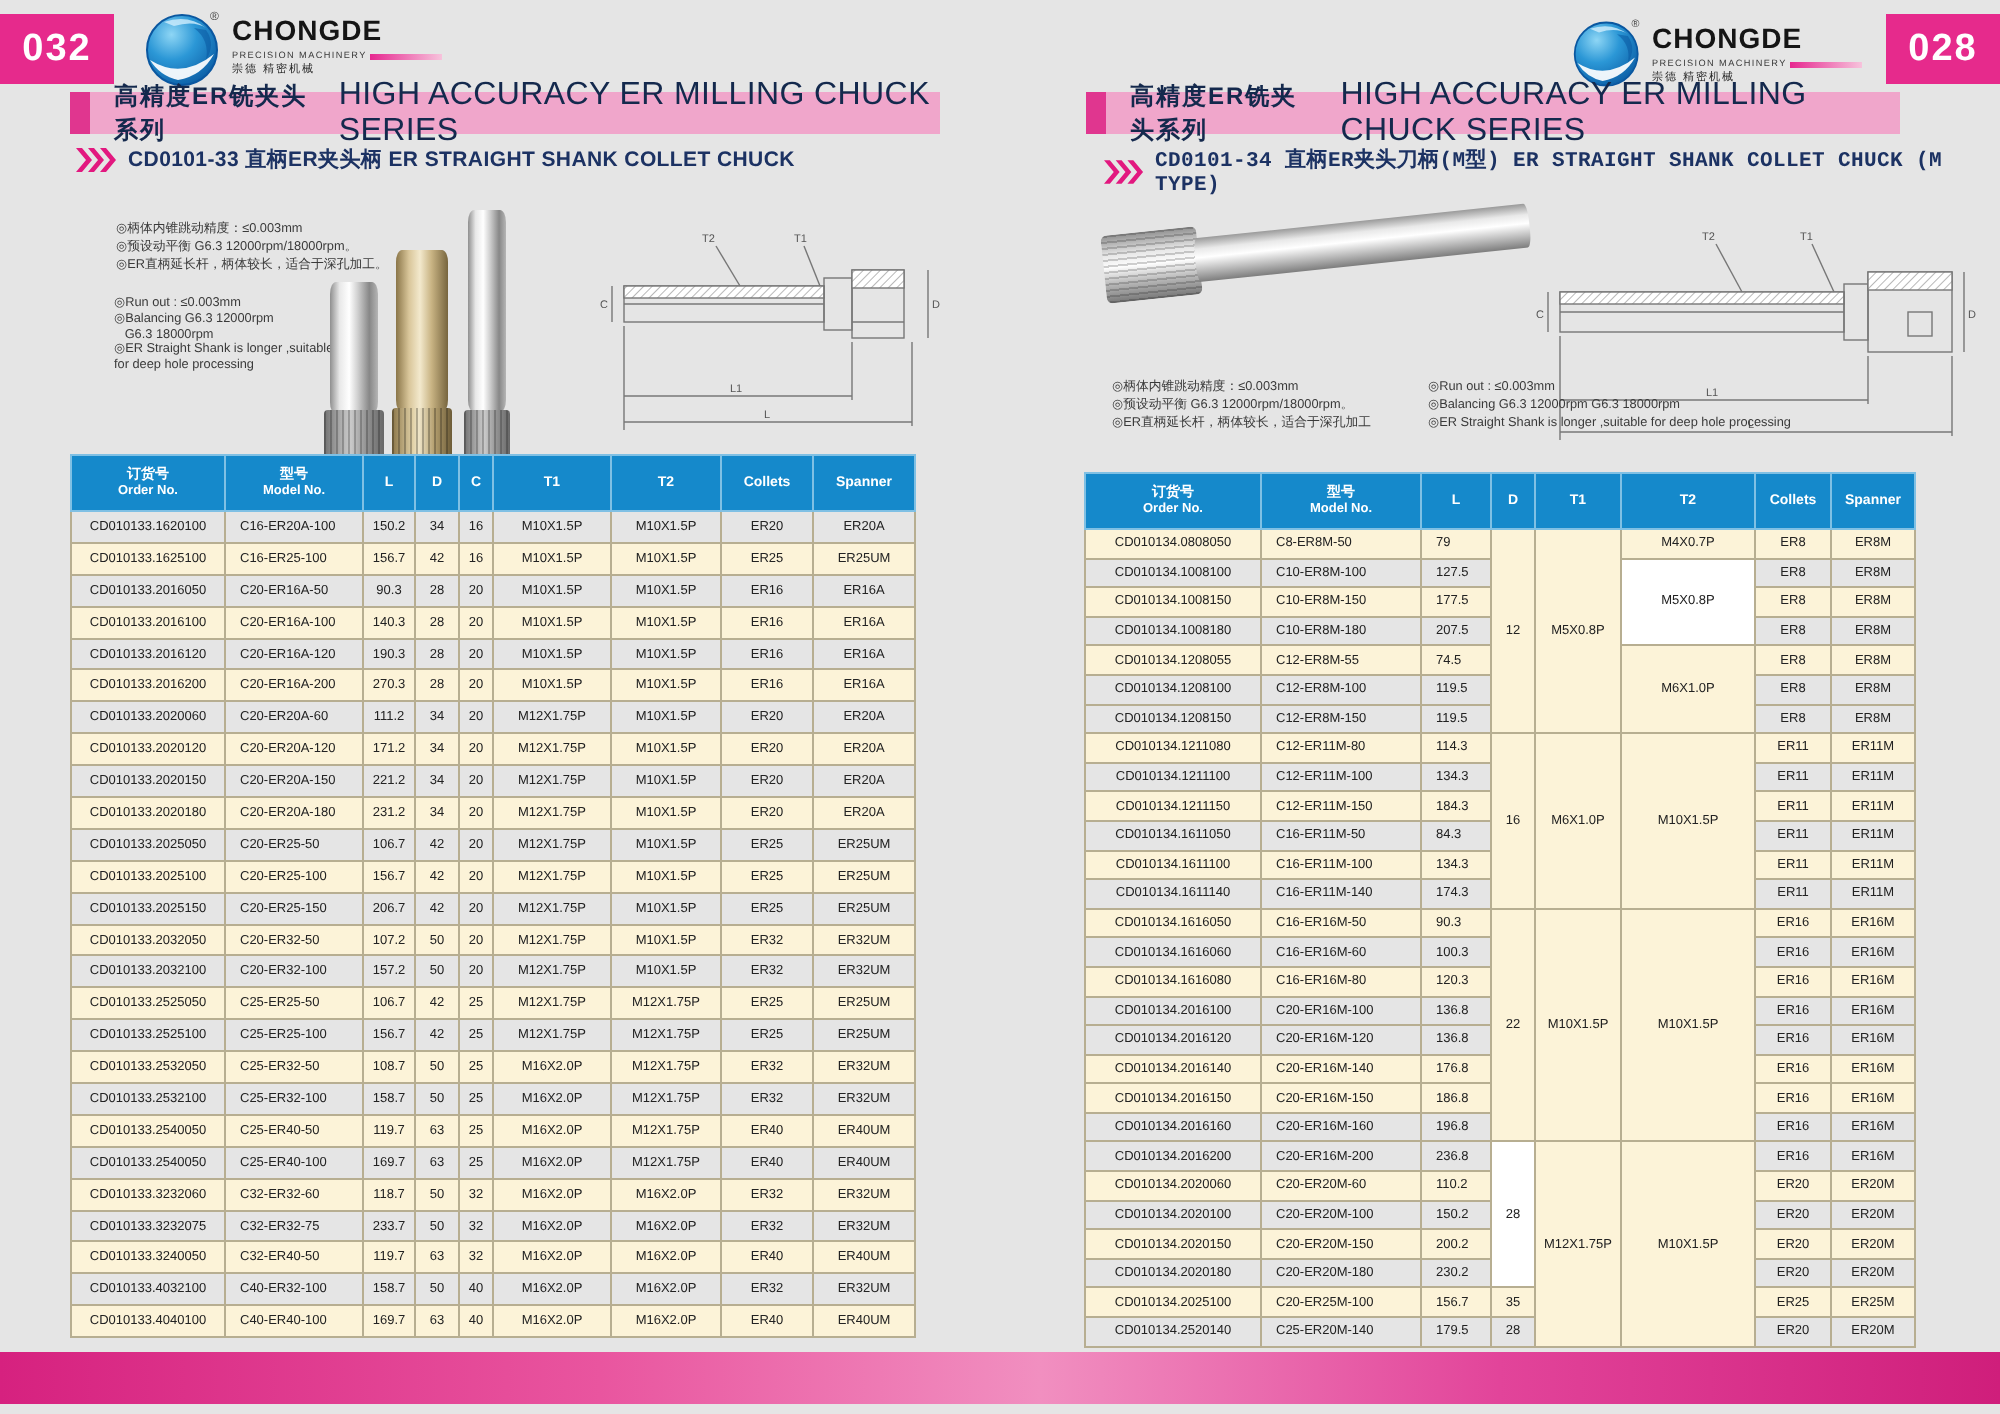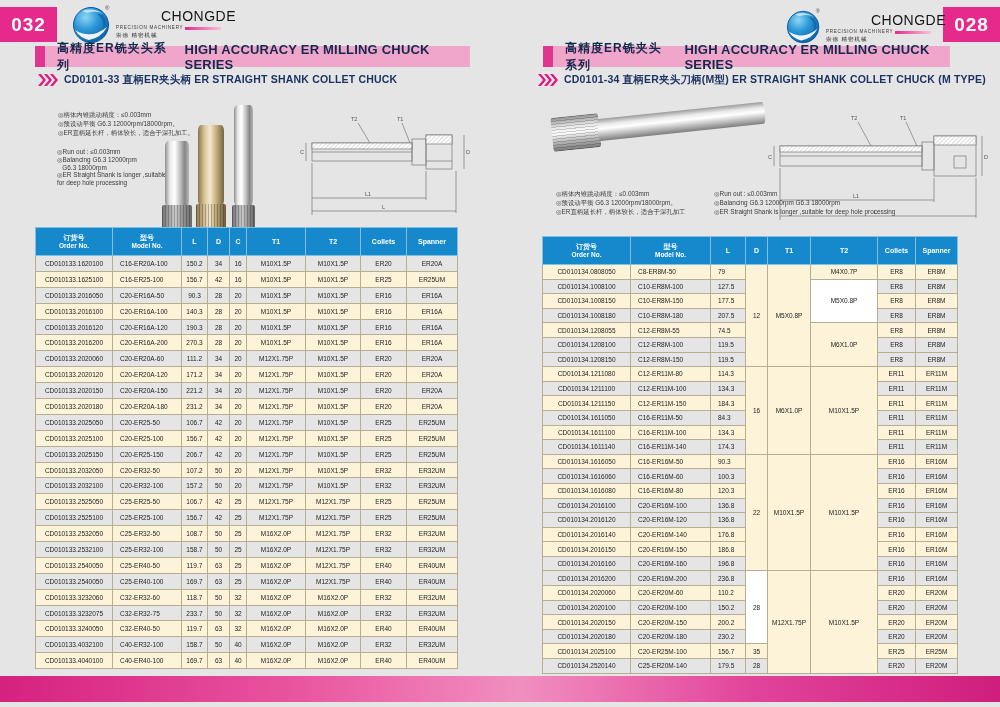--- a/index.html
+++ b/index.html
@@ -7,30 +7,30 @@
          font-family:"Liberation Sans","DejaVu Sans",sans-serif;color:#222;}
   .abs{position:absolute;}
 
   
   .pageno{width:57px;height:35px;background:#e62a8c;color:#fff;font-size:19px;font-weight:bold;
           text-align:center;line-height:35px;letter-spacing:1px;}
 
   
   .logo{display:flex;align-items:flex-start;gap:4px;}
   .logo-text{line-height:1;padding-top:4px;}
-  .logo-name{font-size:14px;font-weight:normal;color:#151515;letter-spacing:.5px;margin-left:45px;}
+  .logo-name{font-size:14px;font-weight:bold;color:#151515;letter-spacing:.5px;}
   .logo-tag{font-size:4.6px;letter-spacing:.7px;color:#3a3a3a;margin-top:2px;display:flex;align-items:center;gap:2px;}
   .logo-strip{display:inline-block;width:36px;height:2.5px;background:linear-gradient(90deg,#e6278f,#f7c3dc);}
   .logo-cn{font-size:5.5px;color:#2a2a2a;margin-top:2px;letter-spacing:1px;}
 
   
   .banner{height:21px;background:#f0a6cb;display:flex;align-items:center;}
   .banner-cap{width:10px;height:21px;background:#e0368f;margin-right:12px;flex:none;}
   .banner-cn{font-size:12px;font-weight:bold;color:#14294d;letter-spacing:1px;}
-  .banner-en{font-size:13px;font-weight:bold;color:#14294d;margin-left:10px;letter-spacing:.2px;}
+  .banner-en{font-size:16px;font-weight:normal;color:#14294d;margin-left:10px;letter-spacing:.2px;}
 
   
   .subtitle{display:flex;align-items:center;gap:6px;justify-content:center;}
   .subtitle-text{font-size:10.5px;font-weight:bold;color:#1c3263;letter-spacing:.2px;}
 
   
   .notes div{white-space:pre;color:#3a3a3a;}
   .notes-cn div{font-size:6.4px;line-height:9px;}
   .notes-en div{font-size:6.4px;line-height:7.8px;}
 
@@ -512,21 +512,21 @@
       <div class="logo-cn">崇德 精密机械</div>
     </div>
   </div>
 
   <div class="abs banner" style="left:543px;top:46px;width:407px;">
     <span class="banner-cap"></span>
     <span class="banner-cn">高精度ER铣夹头系列</span>
     <span class="banner-en">HIGH ACCURACY ER MILLING CHUCK SERIES</span>
   </div>
 
-  <div class="abs subtitle" style="left:538px;top:73px;">
+  <div class="abs subtitle" style="left:552px;top:73px;font-family:Liberation Mono, monospace;">
     <svg width="20" height="12" viewBox="0 0 20 12">
       <polygon points="0,0 3,0 8,6 3,12 0,12 5,6" fill="#e2187f"></polygon>
       <polygon points="6,0 9,0 14,6 9,12 6,12 11,6" fill="#e2187f"></polygon>
       <polygon points="12,0 15,0 20,6 15,12 12,12 17,6" fill="#e2187f"></polygon>
     </svg>
     <span class="subtitle-text">CD0101-34  直柄ER夹头刀柄(M型)  ER STRAIGHT SHANK COLLET CHUCK (M TYPE)</span>
   </div>
 
   <div class="abs rod-wrap" style="left:552px;top:116px;width:220px;height:40px;">
     <div class="rod-nut"></div>

